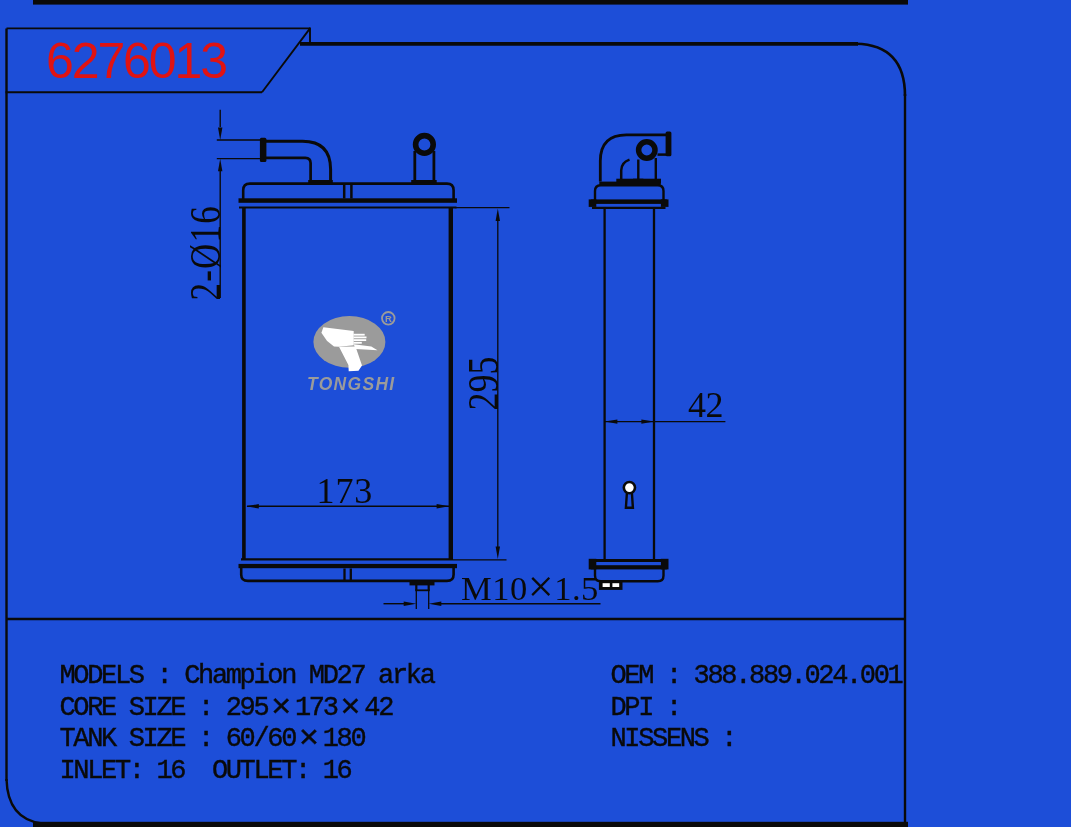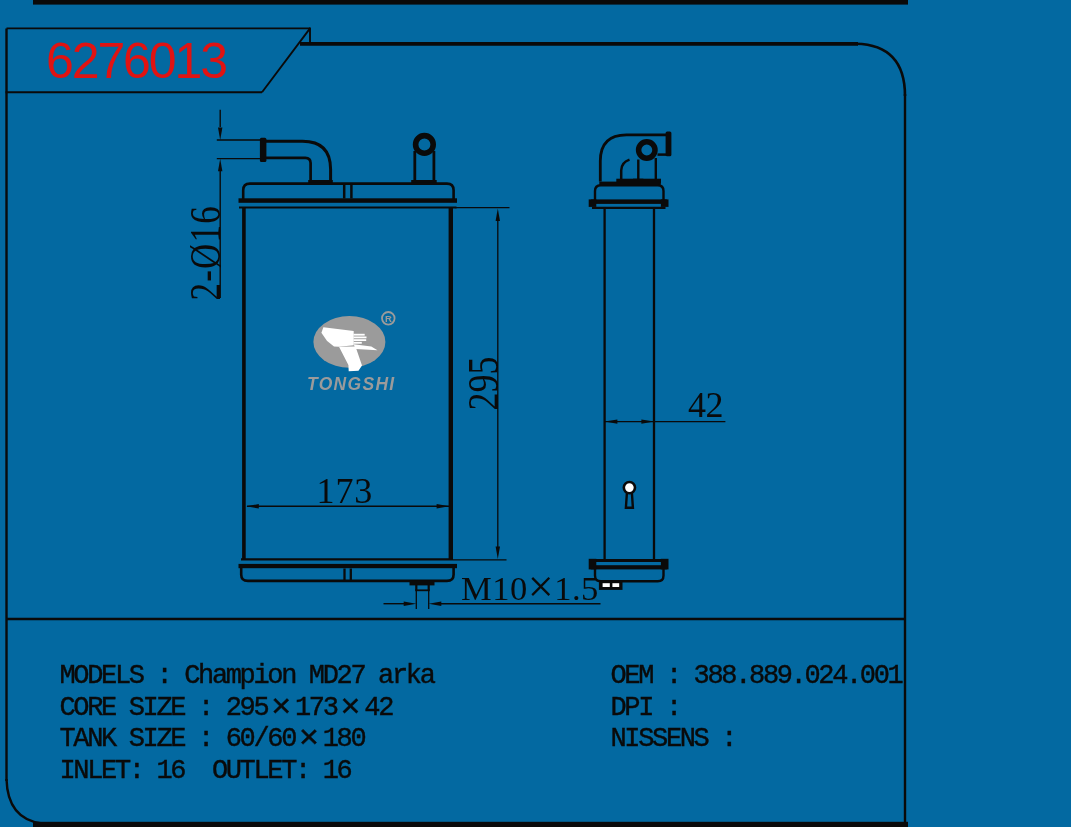--- a/index.html
+++ b/index.html
@@ -1,16 +1,16 @@
 <!DOCTYPE html>
 <html><head>
 <meta charset="utf-8">
 <style>
   html,body{margin:0;padding:0;background:#ffffff;}
-  #page{position:relative;width:1071px;height:827px;background:#0369a1;overflow:hidden;}
+  #page{position:relative;width:1071px;height:827px;background:#1d4ed8;overflow:hidden;}
   svg{display:block;}
   text{white-space:pre;}
 </style>
 </head>
 <body>
 <div id="page">
 <svg width="1071" height="827" viewBox="0 0 1071 827" xmlns="http://www.w3.org/2000/svg">
 
 <g>
   <rect x="33" y="0" width="875" height="4.6" fill="#0a0a0a"></rect>

